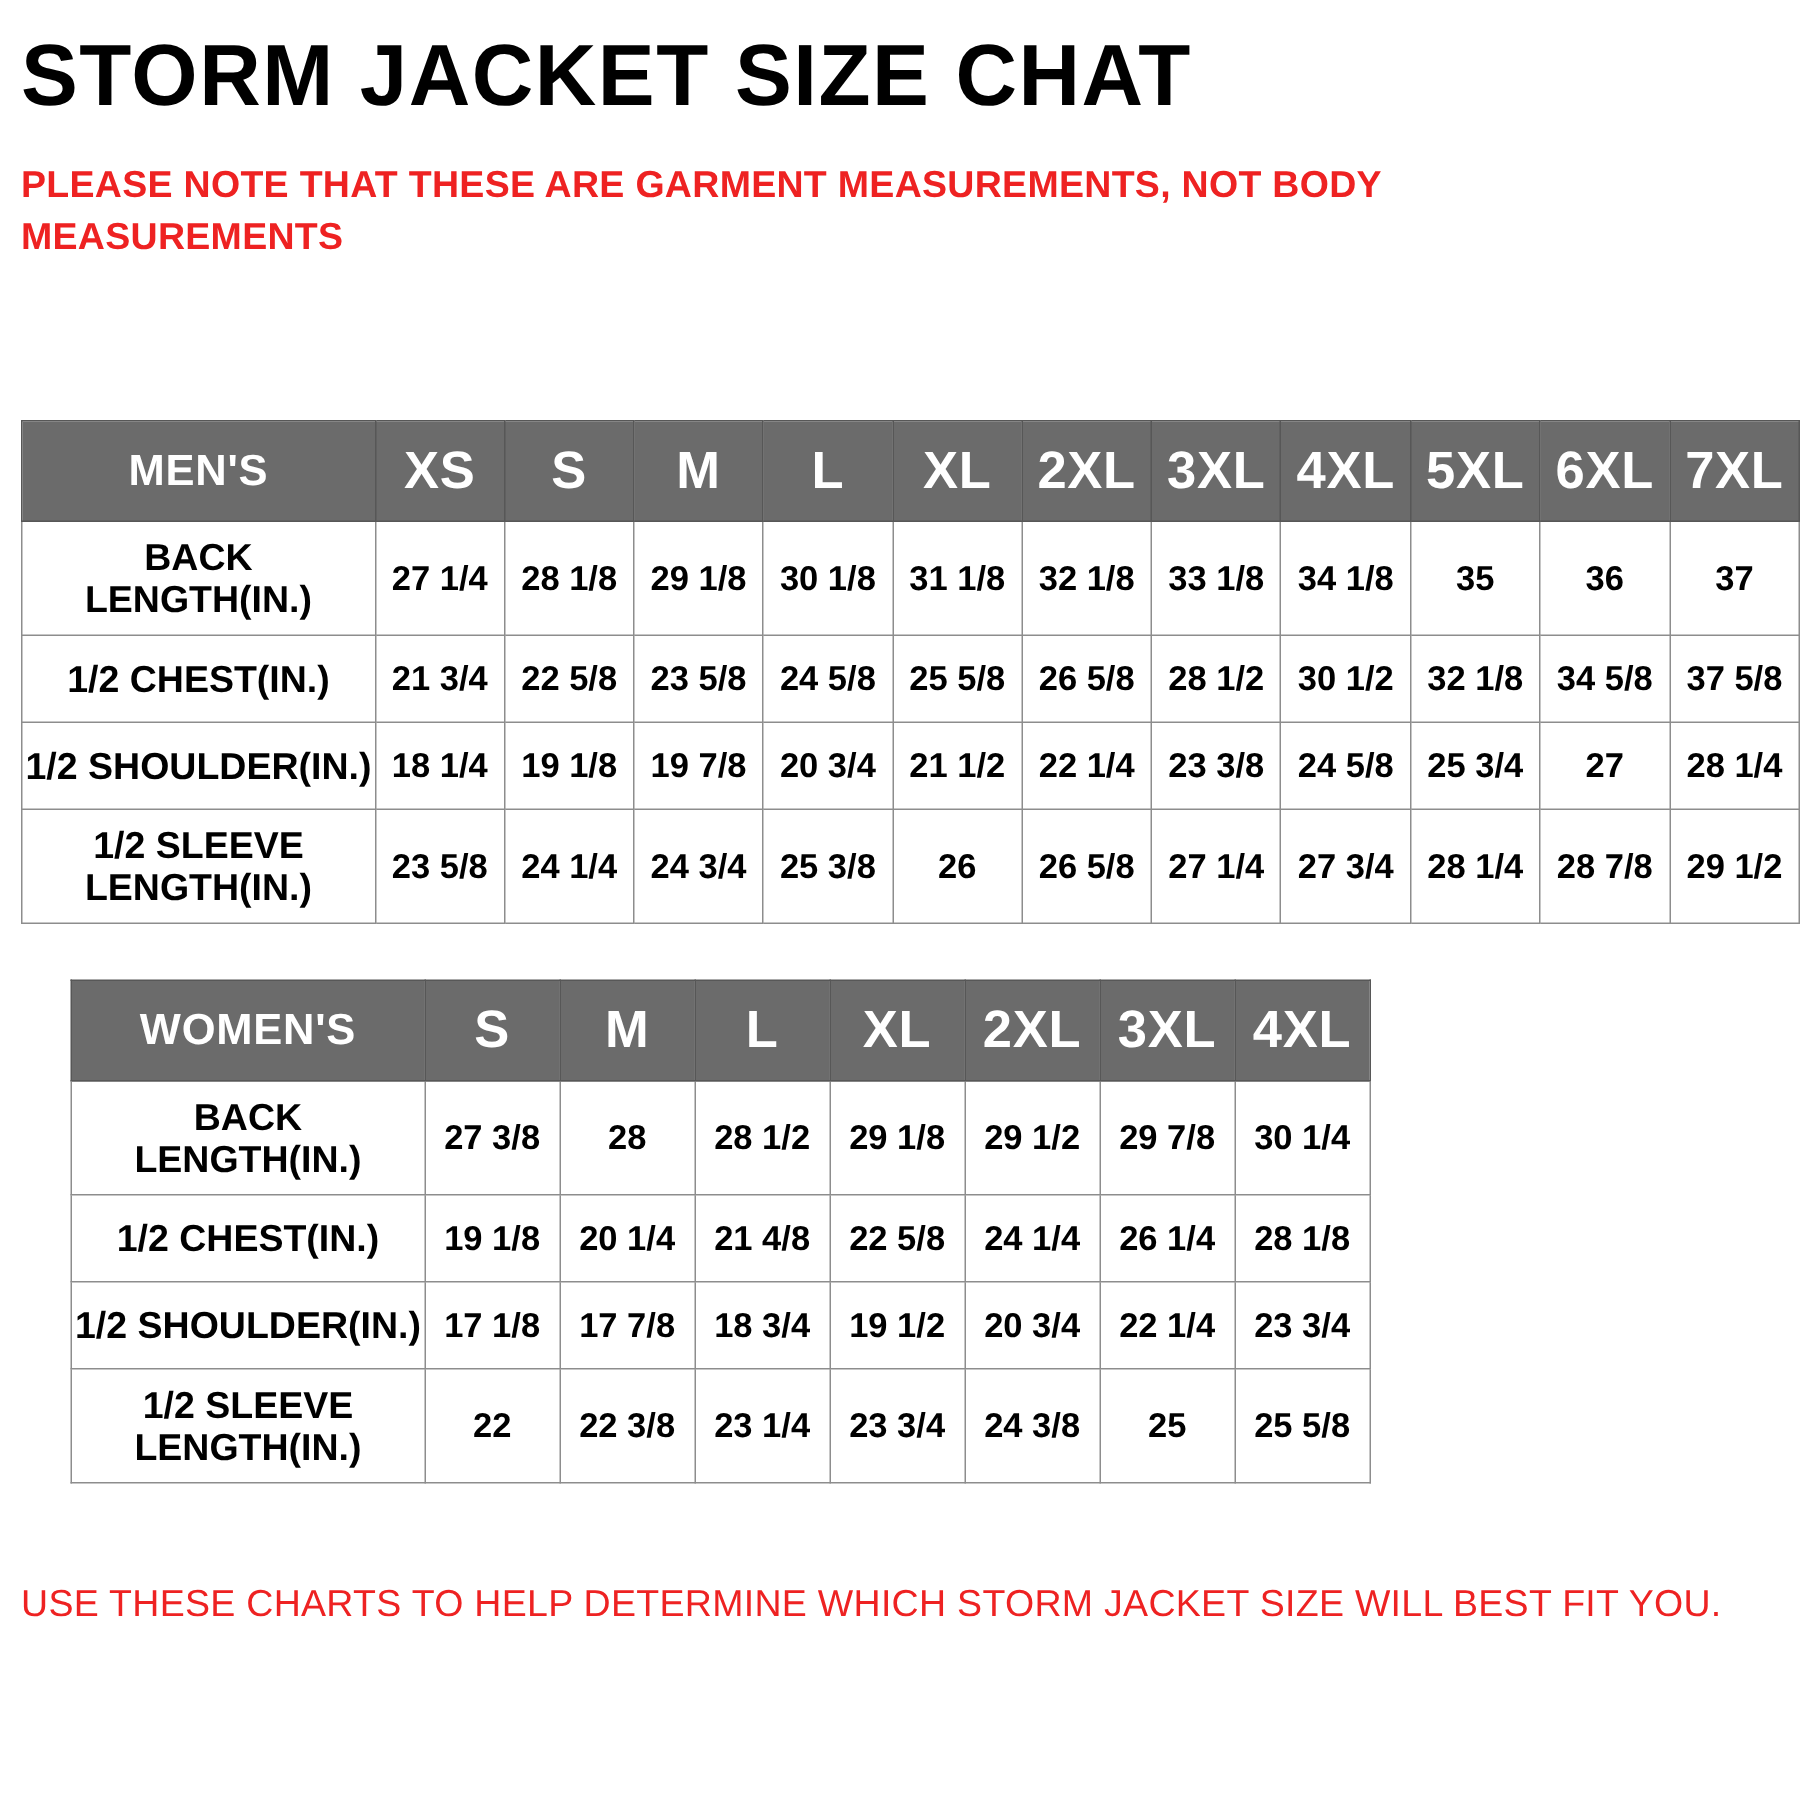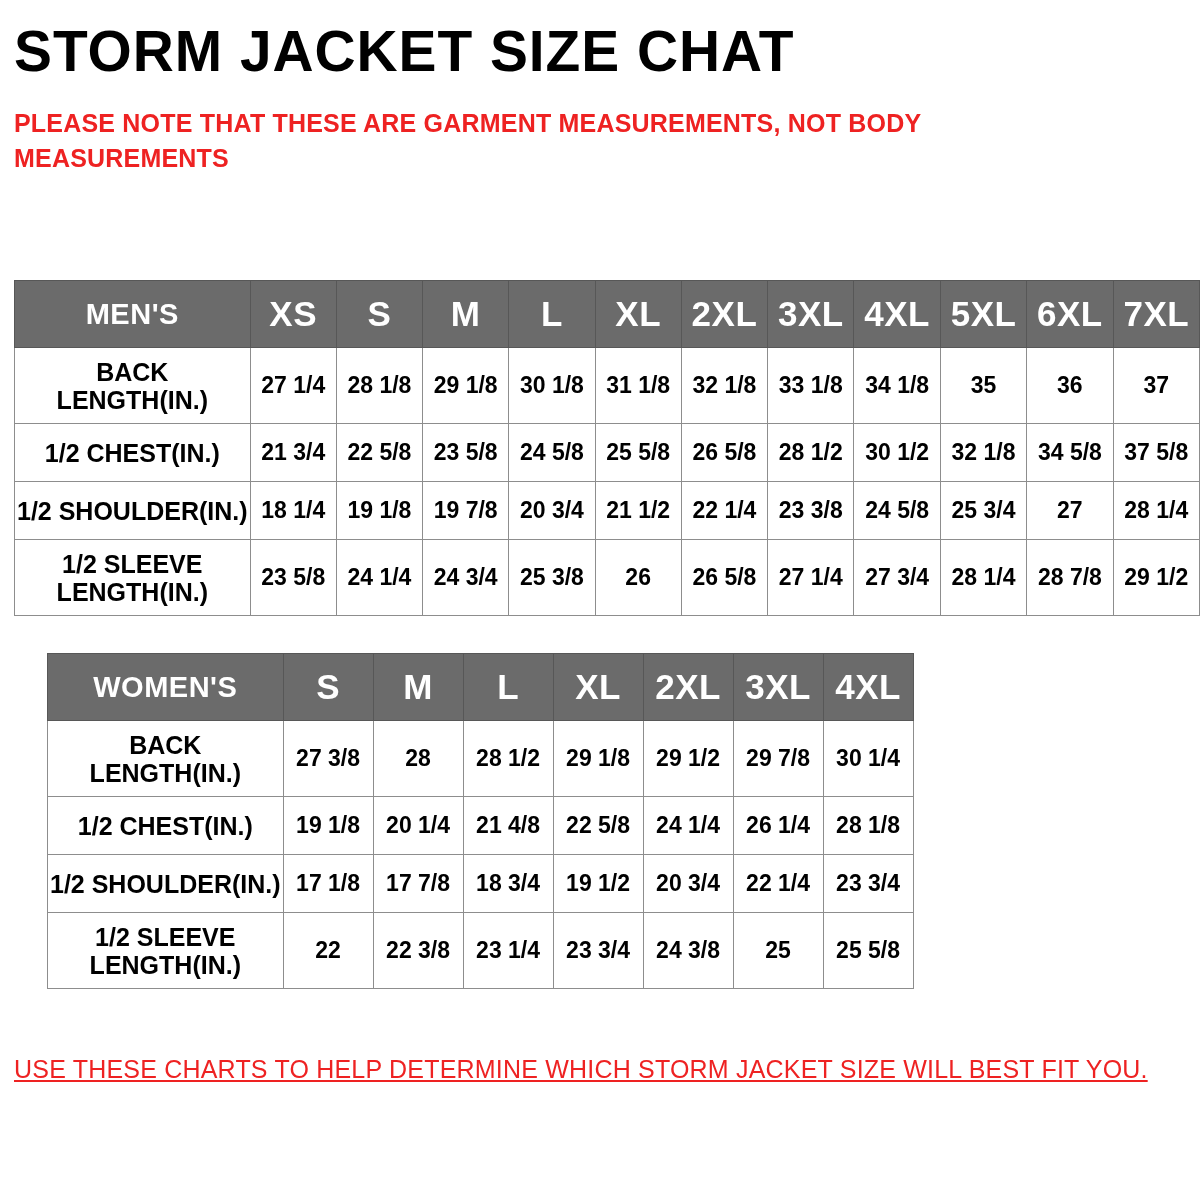--- a/index.html
+++ b/index.html
@@ -103,21 +103,20 @@
   
   .footer {
     position: absolute;
     left: 14px;
     top: 1055px;
     font-size: 25px;
     font-weight: normal;
     color: #ee2222;
     letter-spacing: 0.2px;
     white-space: nowrap;
-    text-decoration: underline;
   }
 </style>
 </head>
 <body>
 
 <div class="page">
 
   <h1 class="title">STORM JACKET SIZE CHAT</h1>
 
   <p class="note">PLEASE NOTE THAT THESE ARE GARMENT MEASUREMENTS, NOT BODY MEASUREMENTS</p>

